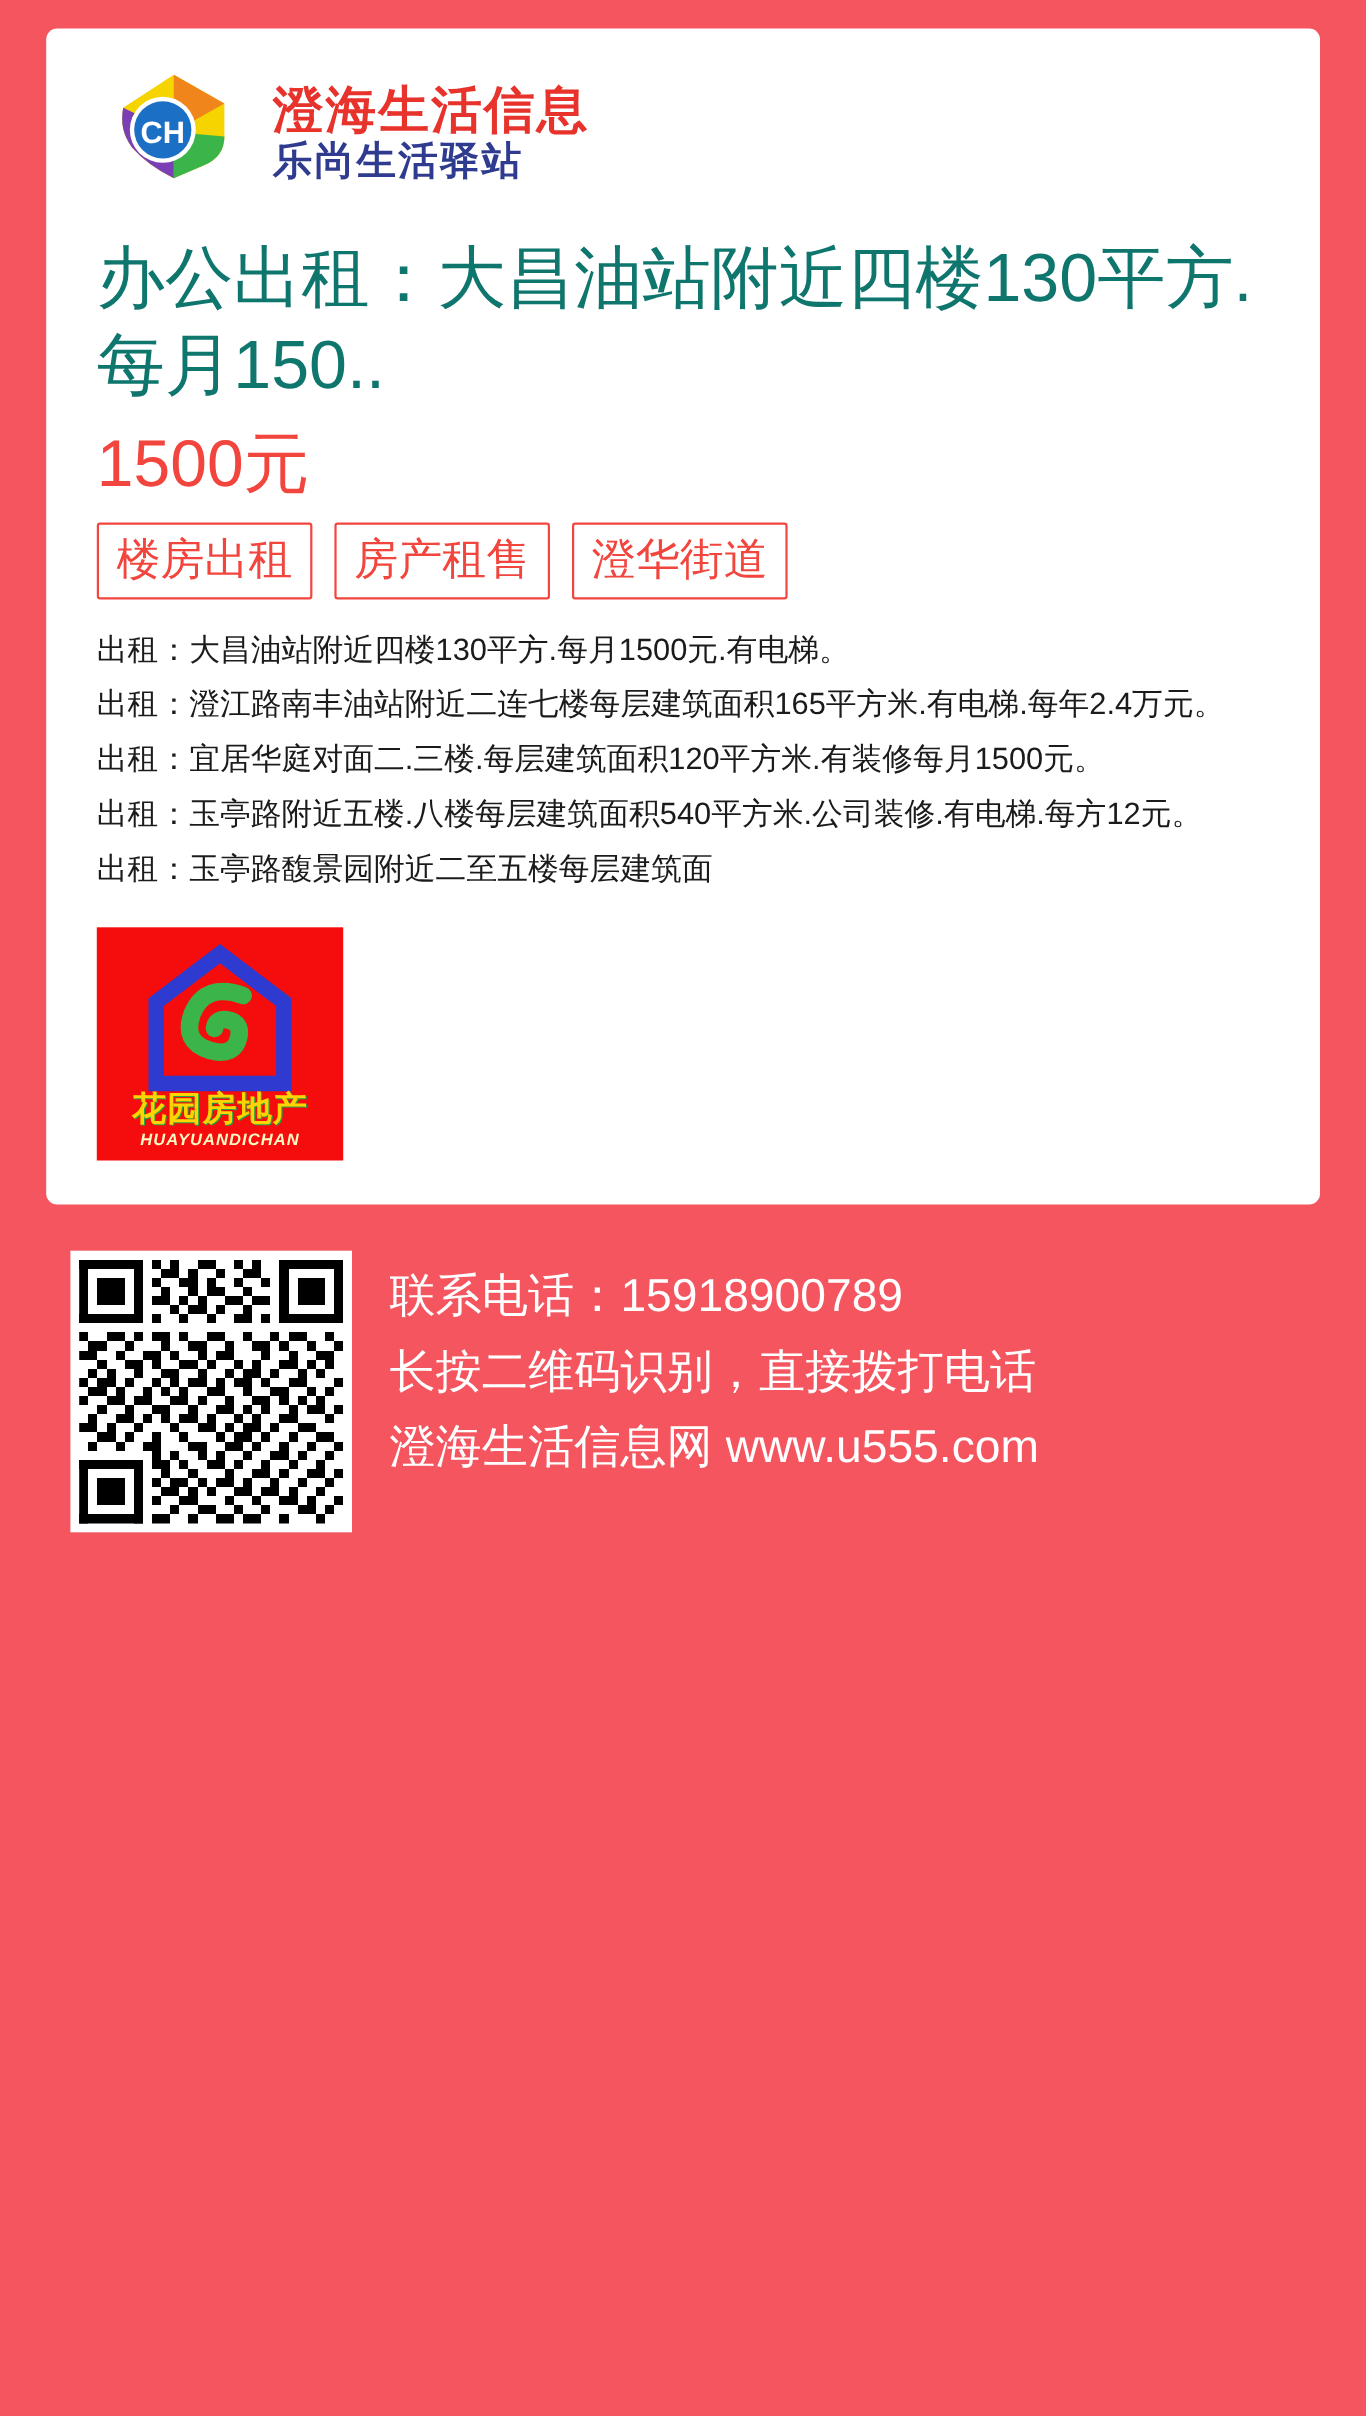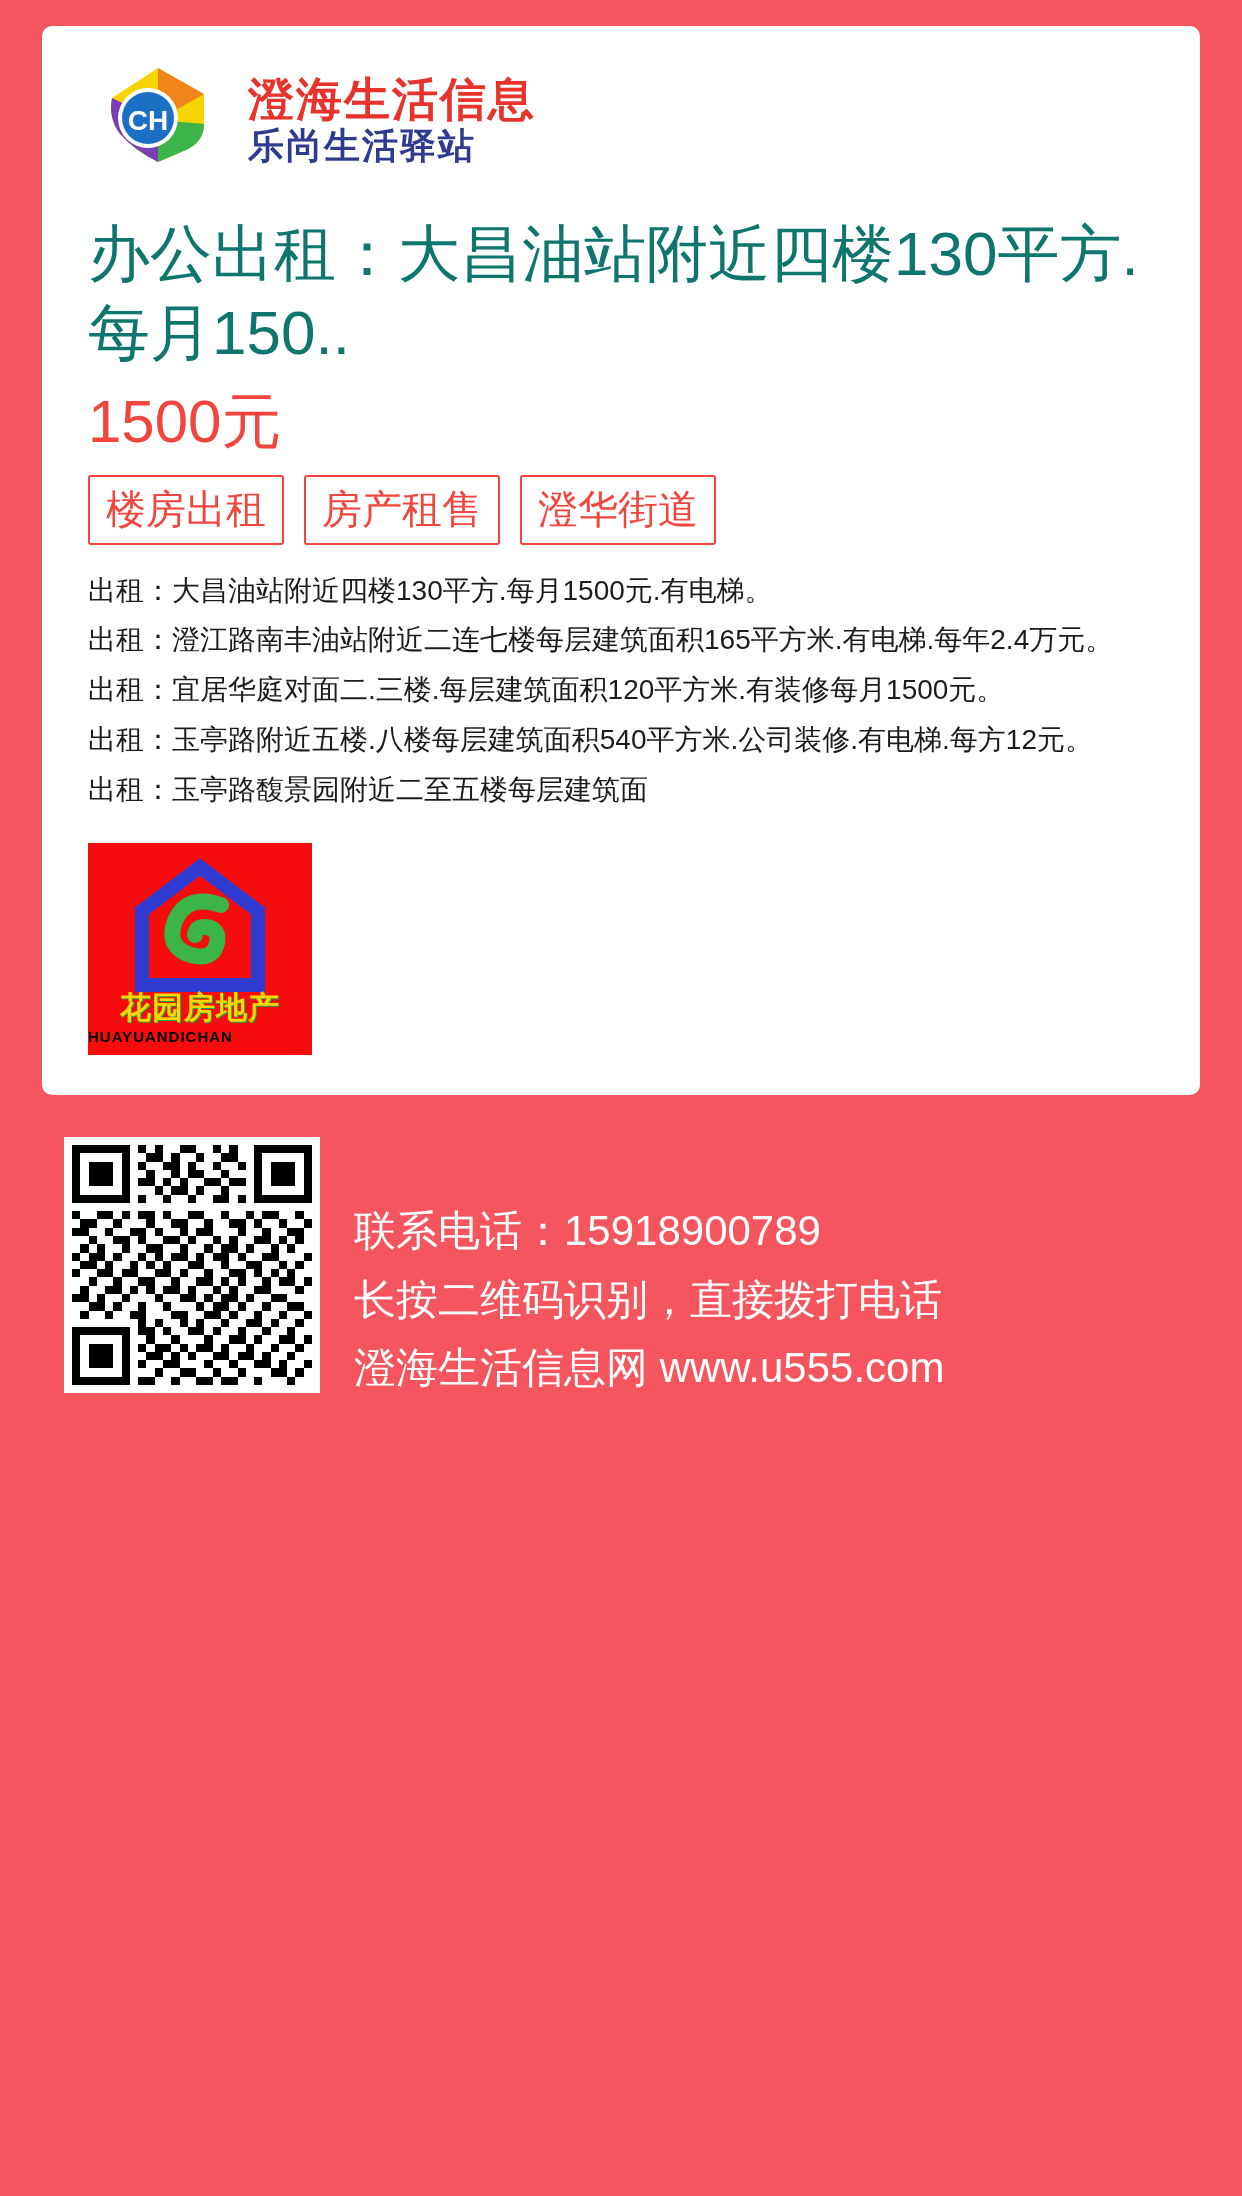--- a/index.html
+++ b/index.html
@@ -116,30 +116,32 @@
     font-size: 31px;
     font-weight: bold;
     color: #ffd400;
     letter-spacing: 1px;
     text-shadow: 1px 1px 0 #1ba64a;
   }
   .ad-img .ad-pinyin {
     position: absolute;
     left: 0; right: 0;
     bottom: 10px;
+    text-align: center;
     font-size: 15px;
     font-weight: bold;
-    color: #000000;
+    color: #fef9c3;
     letter-spacing: 1px;
+    font-style: italic;
   }
   
   .footer {
     width: 1158px;
     display: flex;
-    align-items: flex-end;
+    align-items: flex-start;
     gap: 34px;
     padding: 42px 0 40px 22px;
   }
   .qr {
     width: 256px;
     height: 256px;
     background: #ffffff;
     flex: none;
     padding: 8px;
   }

